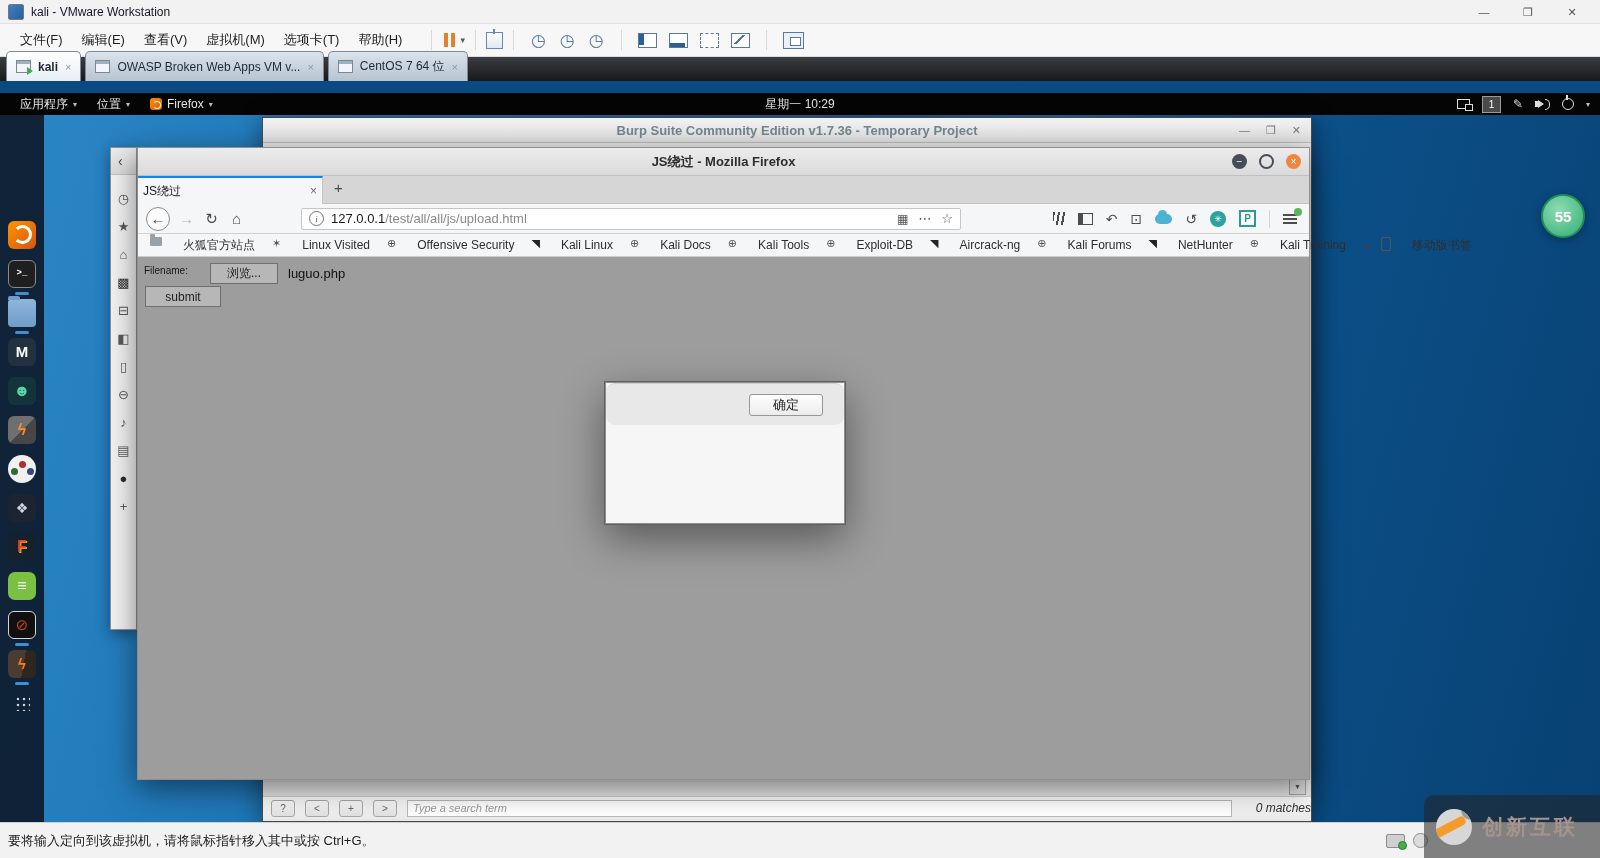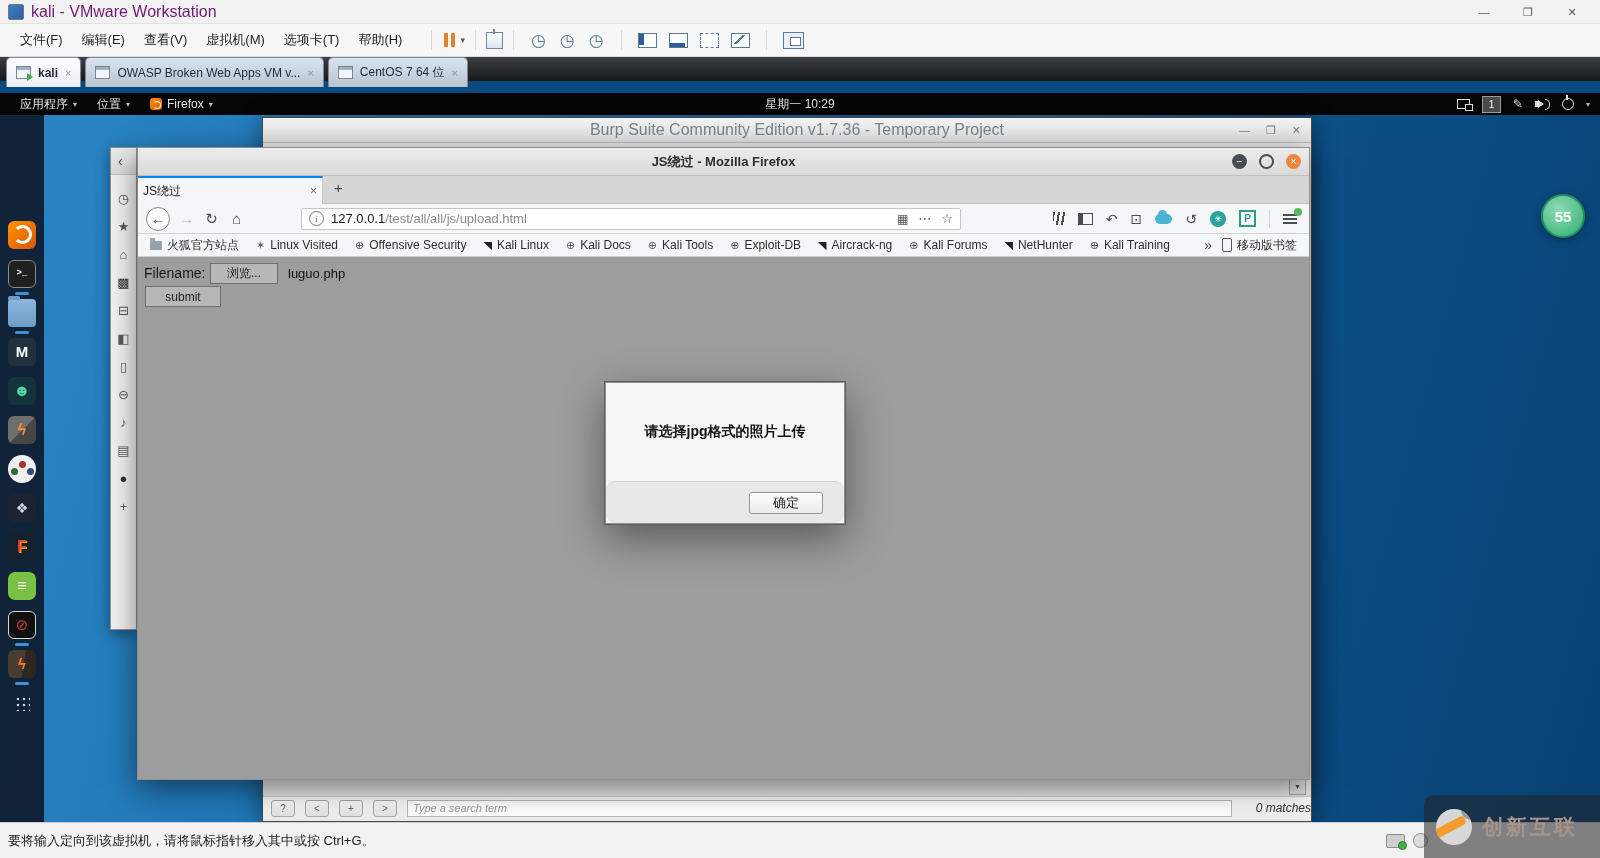--- a/index.html
+++ b/index.html
@@ -3,41 +3,41 @@
 <meta charset="utf-8">
 <style>
   html,body{margin:0;padding:0;background:#000;}
   #screen{position:relative;width:1600px;height:858px;overflow:hidden;
     font-family:"Liberation Sans","DejaVu Sans",sans-serif;background:#0a4a80;}
   .abs{position:absolute;}
 
   
   .vm-titlebar{left:0;top:0;width:1600px;height:24px;background:#f2f2f2;display:flex;align-items:center;padding-left:8px;box-sizing:border-box;border-bottom:1px solid #e2e2e2;}
   .vm-logo{width:14px;height:14px;background:linear-gradient(135deg,#3d7fc4,#2a5f9e);border:1px solid #777;border-radius:2px;margin-right:7px;}
-  .vm-title{font-size:16px;color:#701a75;}
+  .vm-title{font-size:12px;color:#0f172a;}
   .vm-ctrls{position:absolute;right:6px;top:0;height:24px;display:flex;}
   .vm-ctrls span{width:44px;height:24px;display:flex;align-items:center;justify-content:center;font-size:11px;color:#555;}
   .vm-menubar{left:0;top:24px;width:1600px;height:33px;background:#f7f7f7;border-bottom:1px solid #dcdcdc;display:flex;align-items:center;padding-left:20px;box-sizing:border-box;}
   .vm-menu{font-size:13px;color:#1f1f1f;margin-right:19px;}
   .vsep{width:1px;height:20px;background:#d8d8d8;margin:0 10px;}
   .tool{display:flex;align-items:center;justify-content:center;height:24px;}
   .pbar{display:inline-block;width:4px;height:14px;background:#e0822e;margin:0 1.5px;}
   .chev{font-size:9px;color:#555;margin-left:4px;}
   .cad{width:15px;height:15px;border:1px solid #6f87a6;background:linear-gradient(#fff,#dfe7f2);position:relative;}
   .cad::before{content:"";position:absolute;left:6px;top:-4px;width:2px;height:5px;background:#6f87a6;}
   .clockg{font-size:17px;color:#5f7da0;margin:0 7px;}
   .laybox{width:17px;height:13px;border:1px solid #5c7899;background:#fff;position:relative;margin:0 6px;}
   .lay1::before{content:"";position:absolute;left:0;top:0;width:5px;height:11px;background:#2e5e96;}
   .lay2::before{content:"";position:absolute;left:0;bottom:0;width:15px;height:4px;background:#2e5e96;}
   .lay3{border-style:dashed;}
   .lay4::before{content:"";position:absolute;left:1px;top:1px;width:13px;height:9px;background:linear-gradient(135deg,transparent 45%,#5c7899 45%,#5c7899 55%,transparent 55%);}
   .consbox{width:19px;height:15px;border:1px solid #5c7899;background:#eaf0f8;position:relative;margin:0 6px;}
   .consbox::before{content:"";position:absolute;right:2px;bottom:2px;width:9px;height:7px;border:1px solid #5c7899;background:#fff;}
 
-  .vm-tabstrip{left:0;top:57px;width:1600px;height:24px;background:linear-gradient(#3b3e42,#17181a);display:flex;padding-left:6px;box-sizing:border-box;}
+  .vm-tabstrip{left:0;top:57px;width:1600px;height:24px;background:linear-gradient(#3b3e42,#17181a);display:flex;align-items:flex-end;padding-left:6px;box-sizing:border-box;}
   .vmtab{height:30px;border:1px solid #7e8a98;border-bottom:none;border-radius:5px 5px 0 0;display:flex;align-items:center;padding:0 9px;gap:7px;margin-right:4px;box-sizing:border-box;}
   .vmtab.active{background:linear-gradient(#ffffff,#e9eef5);}
   .vmtab.inactive{background:linear-gradient(#dbe3ec,#b9c4d0);}
   .vmtab-label{font-size:12px;color:#1f2937;white-space:nowrap;}
   .vmtab.active .vmtab-label{font-weight:bold;}
   .vmtab-x{font-size:11px;color:#8a97a5;}
   .vmtab-ic{width:13px;height:11px;border:1px solid #7b8794;background:#f2f6fa;position:relative;}
   .vmtab-ic::before{content:"";position:absolute;left:0;top:0;width:100%;height:3px;background:#9fb0c0;}
   .vmtab-ic.play::after{content:"";position:absolute;right:-3px;bottom:-3px;width:0;height:0;border-left:6px solid #3fae49;border-top:4px solid transparent;border-bottom:4px solid transparent;}
 
@@ -83,21 +83,21 @@
   .di-faraday{background:#14212e;color:#e03c2f;font-weight:bold;font-size:16px;text-shadow:1px 1px 0 #ffb300;}
   .di-leafpad{background:#7ac143;border-radius:7px;font-size:16px;font-weight:bold;}
   .di-recorder{background:#101010;border:1px solid #d7d7d7;color:#d23b2f;font-size:15px;}
   .di-cherry{background:linear-gradient(100deg,#4a3b33 55%,#2e2620 55%);color:#ff7a1a;font-weight:bold;font-size:15px;}
   .di-apps{background:transparent;}
   .di-apps i{width:16px;height:16px;background-image:radial-gradient(#cfd6df 1.4px,transparent 1.6px);background-size:6px 6px;background-position:1px 1px;}
 
   
   .burp-win{left:262px;top:117px;width:1050px;height:705px;background:#e9e9e9;border:1px solid #4a4a4a;box-sizing:border-box;box-shadow:0 4px 22px rgba(0,0,0,.45);z-index:3;}
   .burp-head{height:24px;background:linear-gradient(#f3f3f3,#e1e1e1);border-bottom:1px solid #bdbdbd;position:relative;display:flex;align-items:center;justify-content:center;}
-  .burp-title{font-size:16px;font-weight:normal;color:#74868f;margin-left:20px;}
+  .burp-title{font-size:13px;font-weight:bold;color:#74868f;margin-left:20px;}
   .burp-ctrl{position:absolute;right:10px;display:flex;gap:16px;color:#7a7a7a;font-size:11px;}
   .burp-find{position:absolute;left:0;bottom:2px;width:100%;height:23px;background:linear-gradient(#fdfdfd,#ececec);border-top:1px solid #cfcfcf;display:flex;align-items:center;padding-left:8px;box-sizing:border-box;}
   .fbtn{min-width:22px;height:15px;border:1px solid #a9a9a9;border-radius:3px;background:linear-gradient(#fefefe,#e1e1e1);font-size:10px;color:#666;display:flex;align-items:center;justify-content:center;margin-right:10px;}
   .finput{width:838px;height:15px;border:1px solid #b9b9b9;font-size:11px;padding:0 5px;color:#555;background:#fff;font-family:"Liberation Sans",sans-serif;}
   .finput::placeholder{color:#9a9a9a;font-style:italic;}
   .fmatches{font-size:12px;color:#333;margin-left:24px;white-space:nowrap;font-style:italic;}
   .scrolldn{position:absolute;right:5px;bottom:26px;width:15px;height:15px;background:#e2e2e2;border:1px solid #a5a5a5;font-size:7px;color:#555;display:flex;align-items:center;justify-content:center;}
 
   
   .fm-win{left:110px;top:147px;width:27px;height:483px;background:#f3f3f3;border:1px solid #8f8f8f;box-sizing:border-box;box-shadow:0 4px 14px rgba(0,0,0,.4);z-index:4;}
@@ -132,29 +132,29 @@
   .lib-icon{width:12px;height:13px;background:repeating-linear-gradient(100deg,#4c4c4c 0 2px,transparent 2px 5px);}
   .sb-icon{width:13px;height:10px;border:1.5px solid #4c4c4c;box-shadow:inset 4px 0 0 0 #4c4c4c;}
   .cloud-icon{width:17px;height:10px;background:#4db3d4;border-radius:6px;position:relative;}
   .cloud-icon::before{content:"";position:absolute;left:3px;top:-4px;width:9px;height:9px;background:#4db3d4;border-radius:50%;}
   .gear-ic{width:16px;height:16px;background:#2aa39b;border-radius:50%;color:#fff;font-size:9px;display:flex;align-items:center;justify-content:center;}
   .proxy-ic{width:13px;height:13px;border:2px solid #2a9d8f;color:#2a9d8f;font-weight:bold;font-size:10px;display:flex;align-items:center;justify-content:center;background:#fff;}
   .menu-ic{width:14px;height:10px;background:repeating-linear-gradient(#4c4c4c 0 2px,transparent 2px 4px);position:relative;}
   .menu-ic::after{content:"";position:absolute;right:-5px;top:-6px;width:8px;height:8px;background:#58b55c;border-radius:50%;}
   .tbsep{width:1px;height:18px;background:#d5d5d5;}
   .ff-bmbar{position:absolute;left:0;top:86px;width:100%;height:23px;background:#f5f6f7;border-bottom:1px solid #cfcfcf;display:flex;align-items:center;padding:0 12px;box-sizing:border-box;}
-  .bm{display:flex;align-items:center;gap:5px;font-size:12px;color:#2e2e2e;margin-right:17px;white-space:nowrap;}
+  .bm{display:flex;gap:21px;font-size:12px;color:#2e2e2e;margin-right:17px;white-space:nowrap;}
   .bm-ic{font-size:11px;color:#555;line-height:1;}
   .bm-ic.dark{color:#222;}
   .bm-folder{width:12px;height:9px;background:#98a0a8;border-radius:1px;position:relative;}
   .bm-folder::before{content:"";position:absolute;top:-3px;left:0;width:5px;height:3px;background:#98a0a8;border-radius:1px 1px 0 0;}
   .bm-phone{width:8px;height:12px;border:1px solid #555;border-radius:2px;}
   .bm-right{margin-left:auto;display:flex;align-items:center;gap:10px;}
   .ff-content{position:absolute;left:0;top:109px;width:100%;bottom:0;background:#9d9d9d;}
-  .pg-label{position:absolute;left:6px;top:8px;font-size:14px;color:#161616;}
+  .pg-label{position:absolute;left:6px;top:8px;font-size:10px;color:#161616;}
   .gbtn{background:#b7b7b7;border:1px solid #6f6f6f;font-size:12px;color:#1e1e1e;display:flex;align-items:center;justify-content:center;box-sizing:border-box;}
   .browse-btn{position:absolute;left:72px;top:6px;width:68px;height:21px;}
   .file-name{position:absolute;left:150px;top:9px;font-size:13px;color:#101010;}
   .submit-btn{position:absolute;left:7px;top:29px;width:76px;height:21px;}
 
   
   .alert{position:absolute;left:467px;top:125px;width:240px;height:142px;background:#f6f6f6;border:1px solid #8e8e8e;box-shadow:0 0 0 1px #606060,0 14px 40px rgba(0,0,0,.45);box-sizing:border-box;}
   .alert-msg{height:98px;display:flex;align-items:center;justify-content:center;font-size:14px;font-weight:bold;color:#141414;}
   .alert-foot{height:42px;background:#e8e8e8;border-top:1px solid #d0d0d0;display:flex;align-items:center;justify-content:flex-end;padding-right:21px;box-sizing:border-box;border-radius:9px;}
   .ok-btn{width:74px;height:22px;background:linear-gradient(#fdfdfd,#ececec);border:1px solid #979797;border-radius:3px;font-size:13px;color:#1d1d1d;display:flex;align-items:center;justify-content:center;box-sizing:border-box;}
@@ -452,21 +452,20 @@
           </span>
       </span>
     </div>
     <div class="ff-content">
       <span class="pg-label">Filename:</span>
       <span class="gbtn browse-btn">浏览...</span>
       <span class="file-name">luguo.php</span>
       <span class="gbtn submit-btn">submit</span>
 
       <div class="alert">
-        <div class="alert-msg">请选择jpg格式的照片上传</div>
         <div class="alert-foot">
           <span class="ok-btn">确定</span>
         </div>
       </div>
     </div>
   </div>
 
   <div class="abs badge55">55</div>
 
   <div class="abs vm-statusbar">

